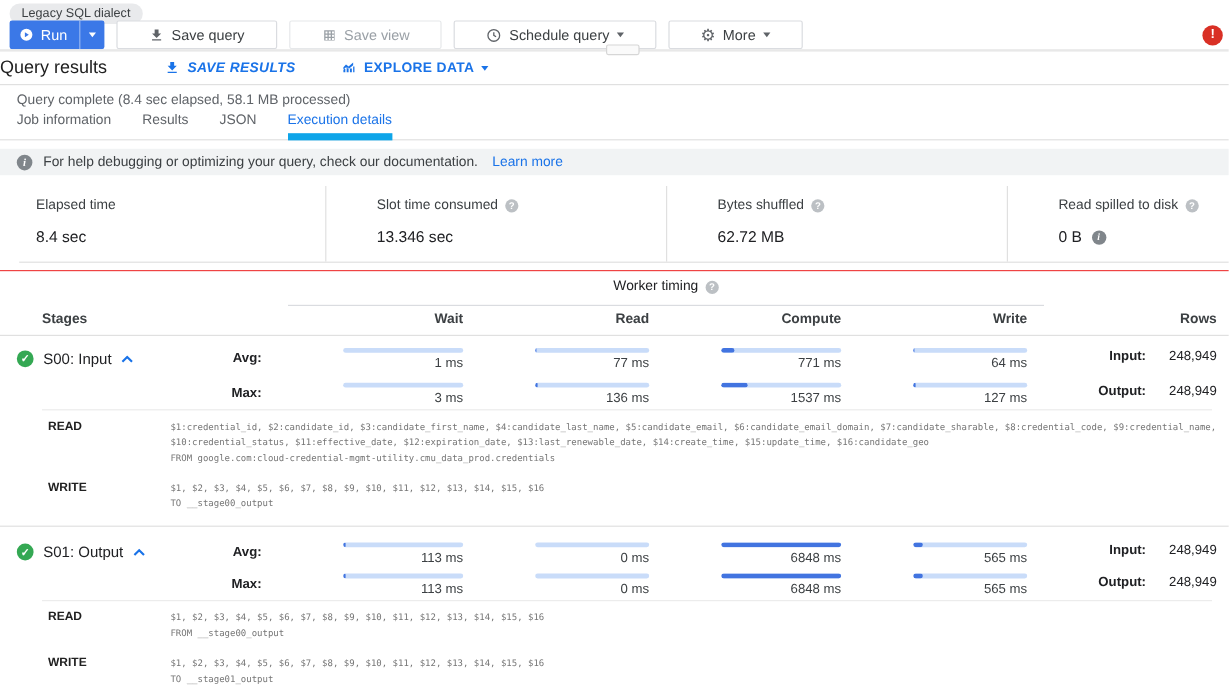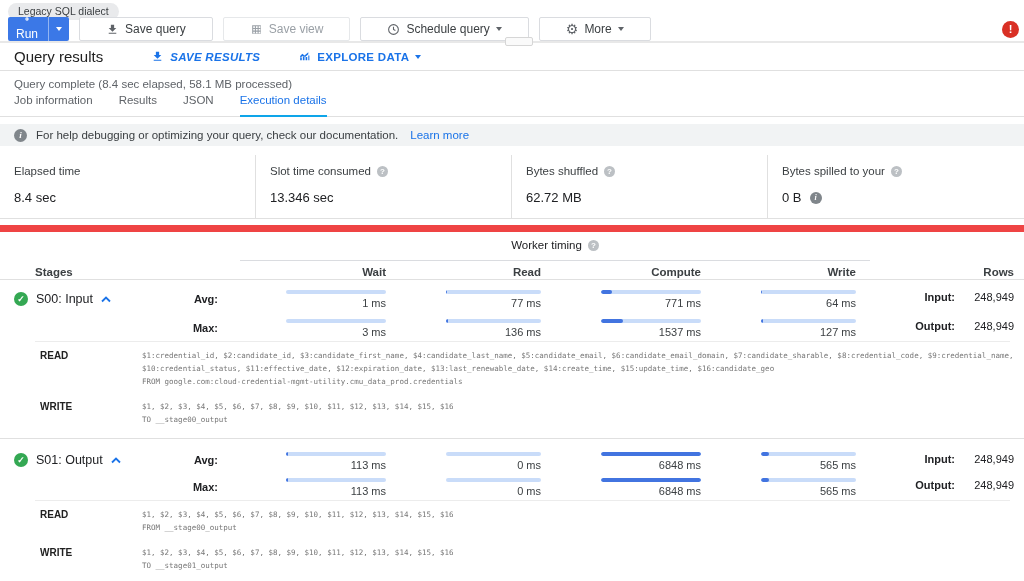--- a/index.html
+++ b/index.html
@@ -6,61 +6,61 @@
   html,body { width:1024px; height:581px; }
   body { position:relative; background:#fff; font-family:"Liberation Sans",sans-serif; color:#202124; overflow:hidden; }
   .abs { position:absolute; }
 
   
   .dialect-pill { left:8px; top:3px; height:17px; line-height:17px; padding:0 10px; background:#e9eaec; border-radius:9px; font-size:10.5px; color:#3c4043; }
   .toolbar { left:8px; top:17px; display:flex; gap:10px; align-items:center; height:24px; }
   .btn { display:inline-flex; align-items:center; gap:6px; height:24px; padding:0 26px; border:1px solid #dadce0; border-radius:2px; background:#fff; font-size:12px; color:#3c4043; cursor:pointer; white-space:nowrap; }
   .btn.disabled { color:#9aa0a6; border-color:#e6e8ea; }
   .run-btn { display:inline-flex; height:24px; border-radius:2px; background:#3b78e7; color:#fff; font-size:12px; overflow:hidden; cursor:pointer; }
-  .run-main { display:flex; align-items:center; gap:6px; padding:0 10px 0 8px;flex-direction:column; }
+  .run-main { display:flex; align-items:center; gap:6px; padding:0 10px 0 8px; }
   .run-caret { width:21px; display:flex; align-items:center; justify-content:center; border-left:1px solid rgba(255,255,255,.45); }
   .caret { width:0; height:0; border-left:3.5px solid transparent; border-right:3.5px solid transparent; border-top:4px solid currentColor; display:inline-block; }
   .caret.gray { color:#5f6368; }
   .gear-glyph { font-size:14px; color:#5f6368; line-height:1; }
 
   .splitter-line { left:0; right:0; top:41px; height:2px; background:#e8e8e8; }
   .splitter-handle { left:505px; top:37px; width:28px; height:9px; background:#fafafa; border:1px solid #d6d6d6; border-radius:2px; }
   .error-badge { left:1002px; top:21px; width:17px; height:17px; border-radius:50%; background:#d93025; color:#fff; font-size:11px; font-weight:bold; text-align:center; line-height:17px; }
 
   
   .results-header { top:43px; left:0; right:0; height:28px; border-bottom:1px solid #e0e0e0; display:flex; align-items:center; }
-  .rh-title { margin-left:14px; font-size:15px; color:#212121; }
+  .rh-title { margin-left:0; font-size:15px; color:#212121; }
   .rh-action { display:inline-flex; align-items:center; gap:6px; font-size:11.5px; font-weight:bold; letter-spacing:.3px; color:#1a73e8; cursor:pointer; }
   .rh-save { margin-left:48px;font-style:italic; }
   .rh-explore { margin-left:38px;align-items:center; }
 
   .status-line { top:78px; left:14px; font-size:11.5px; color:#5f6368; }
 
   
   .tabs { top:94px; left:14px; right:0; height:23px; display:flex; gap:26px; }
   .tabs-border { top:116px; left:0; right:0; height:1px; background:#e0e0e0; }
   .tab { font-size:11.5px; color:#5f6368; padding-bottom:7px; cursor:pointer; }
-  .tab.active { color:#1a73e8; border-bottom:2px solid #0ea5e9; }
+  .tab.active { color:#1a73e8; border-bottom:6px solid #0ea5e9; }
 
   
   .banner { top:124px; left:0; right:0; height:22px; background:#f1f3f4; display:flex; align-items:center; padding-left:14px; gap:9px; font-size:11.5px; color:#3c4043; }
   .banner a { color:#1a73e8; text-decoration:none; margin-left:3px; }
   .info-ic { width:13px; height:13px; border-radius:50%; background:#80868b; color:#fff; font-size:9px; font-style:italic; font-weight:bold; text-align:center; line-height:13px; flex:0 0 auto; font-family:"Liberation Serif",serif; }
   .info-ic.small { width:12px; height:12px; line-height:12px; font-size:8px; }
   .q-ic { width:11px; height:11px; border-radius:50%; background:#bcc0c4; color:#fff; font-size:8px; font-weight:bold; text-align:center; line-height:11px; flex:0 0 auto; }
 
   
-  .metrics { top:155px; left:0; right:0; height:64px; display:grid; grid-template-columns:256px 256px 256px 256px; border-bottom:1px solid #e0e0e0; }
+  .metrics { top:155px; left:16px; right:0; height:64px; display:grid; grid-template-columns:256px 256px 256px 256px; border-bottom:1px solid #e0e0e0;gap:28px; }
   .metric { padding:10px 0 0 14px; border-right:1px solid #e0e0e0; }
   .metric:last-child { border-right:none; }
   .metric-label { font-size:11.5px; color:#3c4043; display:flex; align-items:center; gap:6px; }
   .metric-value { margin-top:13px; font-size:13px; color:#202124; display:flex; align-items:center; gap:8px; }
 
   
-  .worker-band { top:225px; left:0; right:0; height:55px; border-top:7px solid #ef4444; border-bottom:1px solid #e0e0e0;text-decoration:underline; }
+  .worker-band { top:225px; left:0; right:0; height:55px; border-top:1px solid #ef4444; border-bottom:1px solid #e0e0e0;text-decoration:underline; }
   .wt-title { position:absolute; top:7px; left:240px; width:630px; display:flex; justify-content:center; align-items:center; gap:6px; font-size:11.5px; color:#202124; }
   .wt-rule { position:absolute; top:28px; left:240px; width:630px; border-top:1px solid #dadce0; }
   .grid6 { display:grid; grid-template-columns:240px 160px 155px 160px 155px 1fr; }
   .col-headers { position:absolute; top:34px; left:0; right:0; font-size:11.5px; font-weight:bold; color:#3c4043; }
   .col-headers .h { text-align:right; padding-right:14px; }
   .col-headers .h-stages { text-align:left; padding-left:35px; }
   .col-headers .h-rows { padding-right:10px; }
 
   .stages-area { top:280px; left:0; right:0; }
   .timing-row { height:29px; }
@@ -195,21 +195,21 @@
     <div class="metric-label">
         <span>Bytes shuffled</span>
         <span class="q-ic">?</span>
       </div>
     <div class="metric-value">
         <span>62.72 MB</span>
       </div>
   </div>
   <div class="metric">
     <div class="metric-label">
-        <span>Bytes spilled to your</span>
+        <span>Read spilled to disk</span>
         <span class="q-ic">?</span>
       </div>
     <div class="metric-value">
         <span>0 B</span>
         <span class="info-ic small">i</span>
       </div>
   </div>
 </div>
 
 <div class="abs worker-band">

